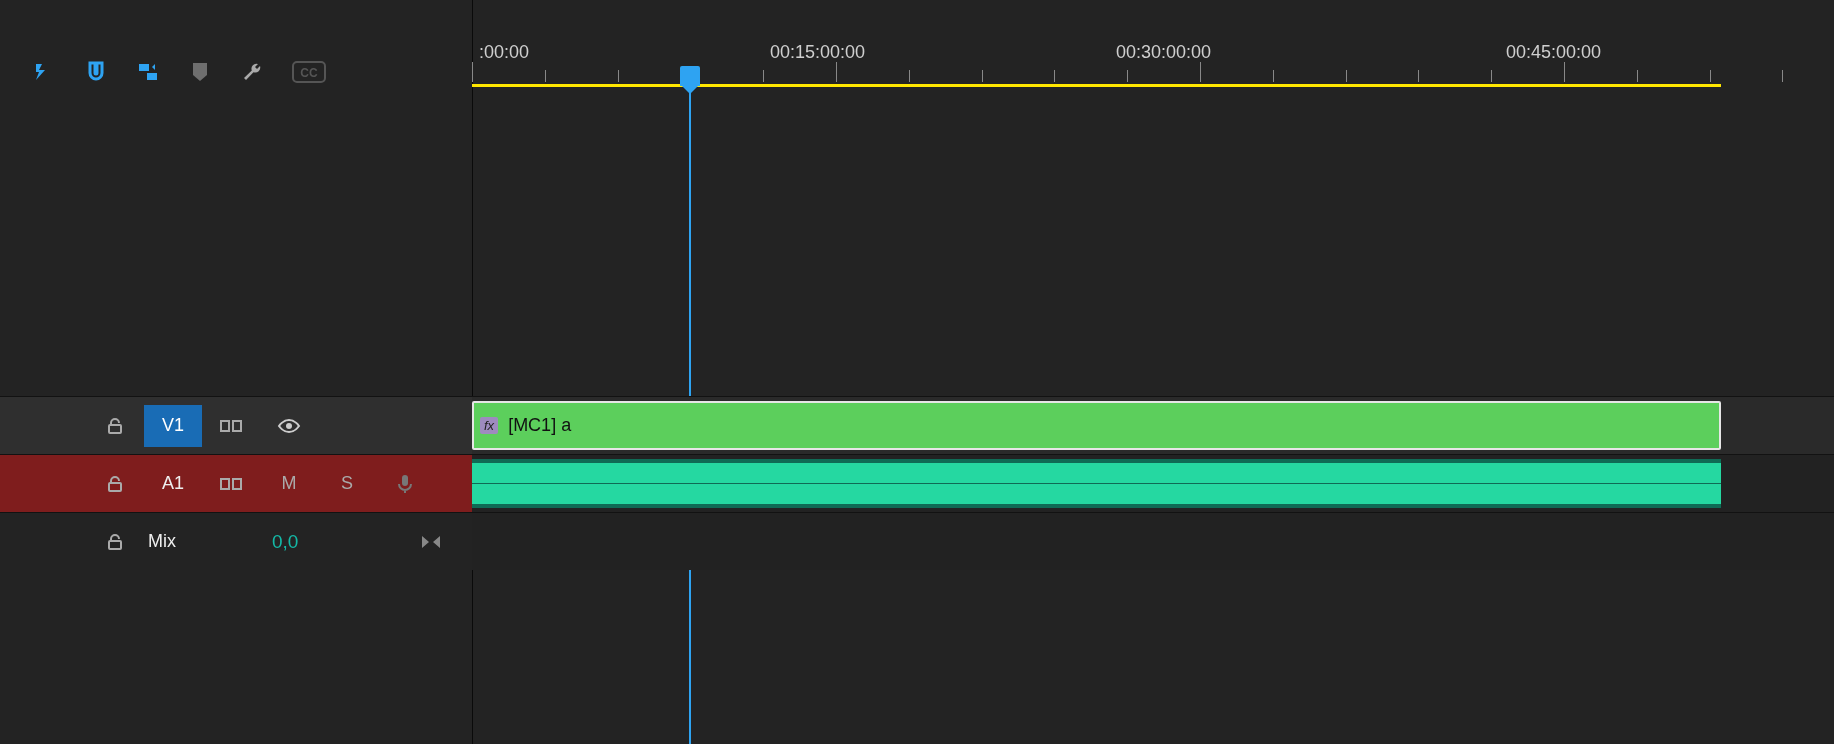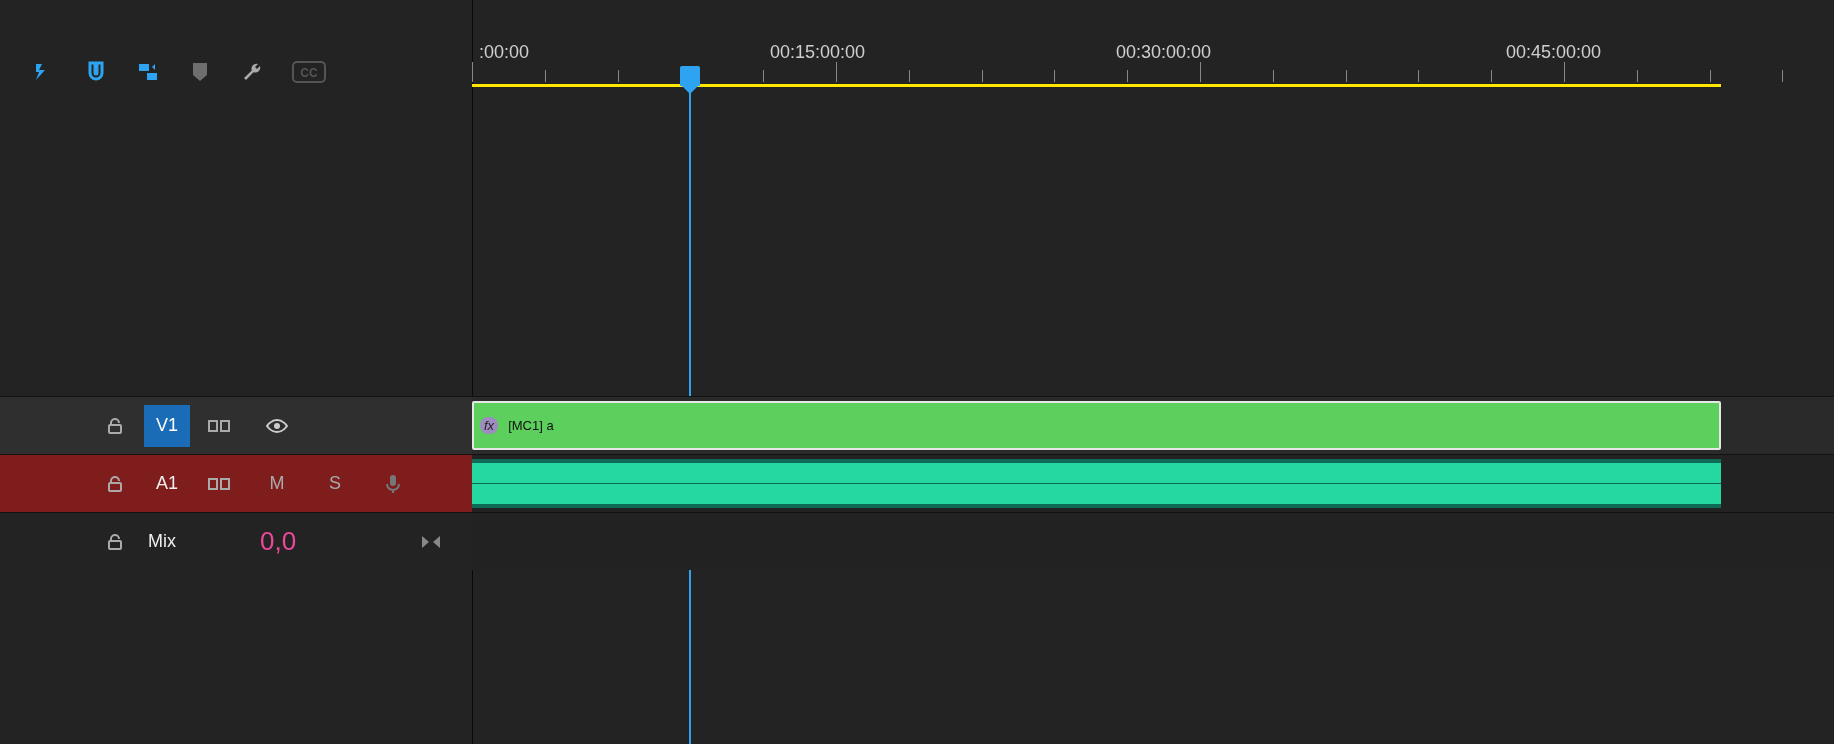--- a/index.html
+++ b/index.html
@@ -113,36 +113,36 @@
   }
   .track-row.audio { background: #7f1d1d; }
   .track-row.mix { background: #232323; }
   .hdr-cell {
     width: 58px; height: 42px;
     display: flex; align-items: center; justify-content: center;
     font-size: 18px;
     color: #ddd;
   }
   .track-label {
-    width: 46px; height: 42px;
+    width: 58px; height: 42px;
     display: flex; align-items: center; justify-content: center;
     font-size: 18px;
     color: #eee;
   }
   .track-label.selected {
     background: #196cb5;
     color: #fff;
   }
   .mute-solo {
     font-size: 18px;
     color: #aaa;
   }
   .mix-value {
-    color: #ec4899;
-    font-size: 26px;
+    color: #14b8a6;
+    font-size: 19px;
     margin-left: 70px;
   }
 
   
   .timeline-area {
     position: absolute;
     left: 472px; right: 0;
     top: 396px;
   }
   .track-lane {
@@ -162,24 +162,24 @@
     align-items: center;
   }
   .clip-fx {
     display: inline-block;
     margin-left: 6px;
     font-size: 13px;
     font-style: italic;
     background: #9e8bbf;
     color: #222;
     padding: 1px 4px;
-    border-radius: 8px;
+    border-radius: 2px;
   }
   .clip-label {
-    font-size: 13px;
+    font-size: 18px;
     color: #111;
     margin-left: 10px;
   }
   .clip-audio {
     position: absolute;
     top: 4px; bottom: 4px;
     background: #0f6b55;
   }
   .clip-audio .wave {
     position: absolute;

